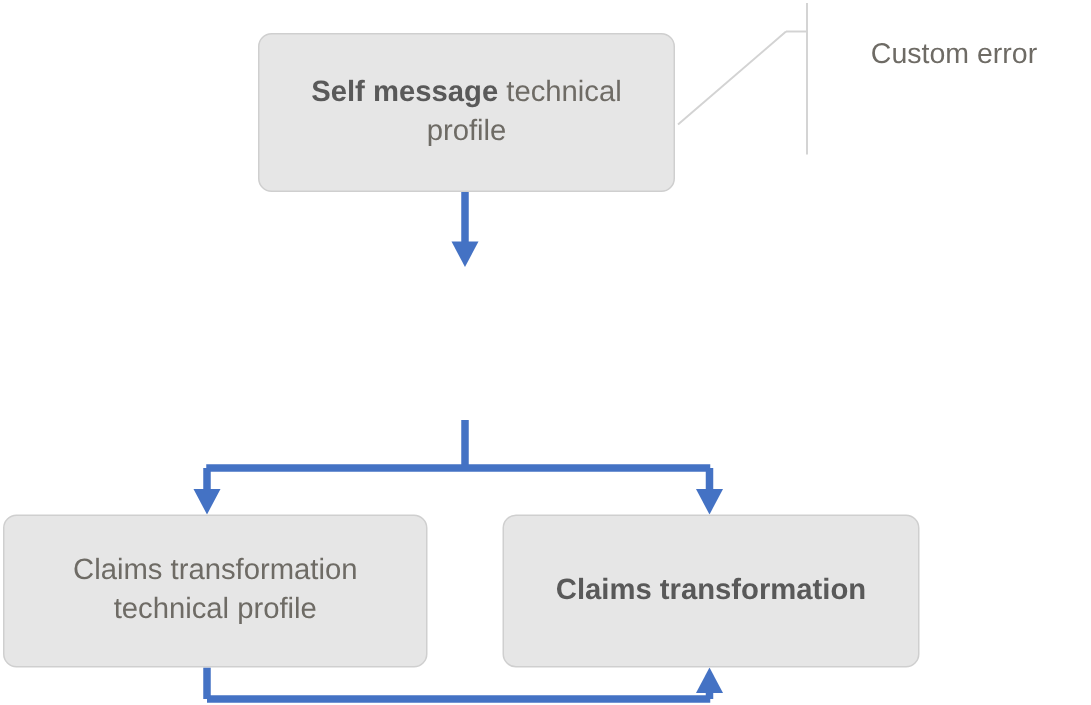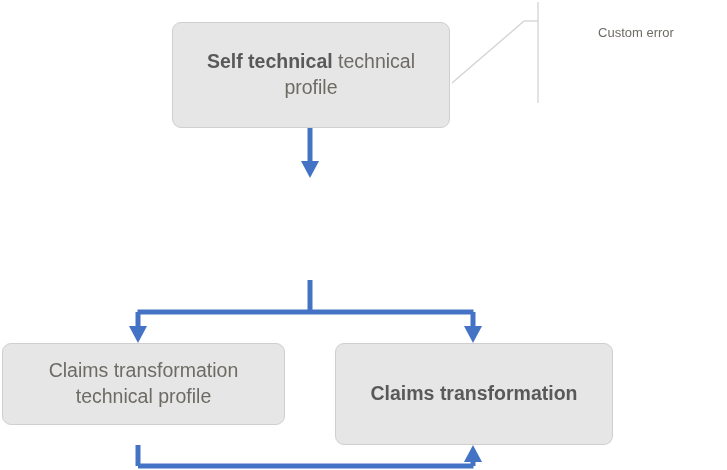--- a/index.html
+++ b/index.html
@@ -64,36 +64,36 @@
   #node-validation {
     left: 172px;
     top: 178px;
     width: 278px;
     height: 102px;
   }
   #node-claims-transformation-technical {
     left: 2px;
     top: 343px;
     width: 283px;
-    height: 82px;
+    height: 102px;
   }
   #node-claims-transformation {
     left: 335px;
     top: 343px;
     width: 278px;
     height: 102px;
   }
   .callout-text {
     position: absolute;
     left: 556px;
     top: 24px;
     width: 160px;
     text-align: center;
     color: #6E6B65;
-    font-size: 13px;
+    font-size: 19px;
     line-height: 1.35;
   }
 </style>
 </head>
 <body>
 
 <div id="canvas">
 
   <svg class="connectors" viewBox="0 0 727 470">
 
@@ -119,21 +119,21 @@
 
     <g>
       <path d="M138,445 L138,466" fill="none" stroke="#4472C4" stroke-width="5"></path>
       <path d="M138,466 L473.5,466" fill="none" stroke="#4472C4" stroke-width="5"></path>
       <path d="M473,466 L473,457" fill="none" stroke="#4472C4" stroke-width="5"></path>
       <path d="M473,445 L464,462 L482,462 Z" fill="#4472C4"></path>
     </g>
   </svg>
 
   <div class="node" id="node-self-asserted">
-    <span class="label"><b>Self technical</b><span class="plain"> technical profile</span></span>
+    <span class="label"><b>Self message</b><span class="plain"> technical profile</span></span>
   </div>
 
 
   <div class="node" id="node-claims-transformation-technical">
     <span class="label"><span class="plain">Claims transformation technical profile</span></span>
   </div>
 
   <div class="node" id="node-claims-transformation">
     <span class="label"><b>Claims transformation</b></span>
   </div>

